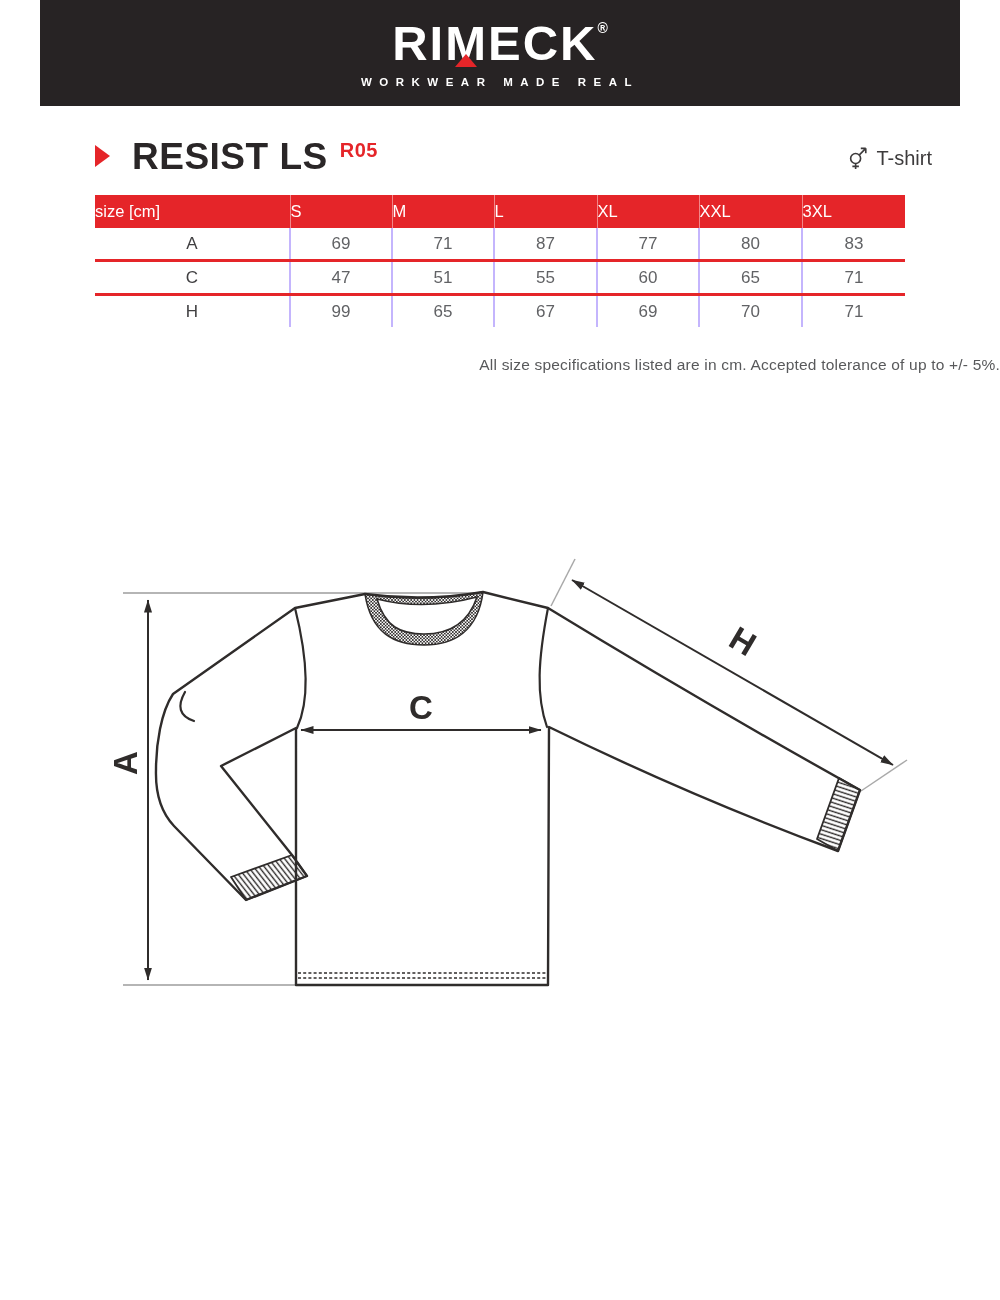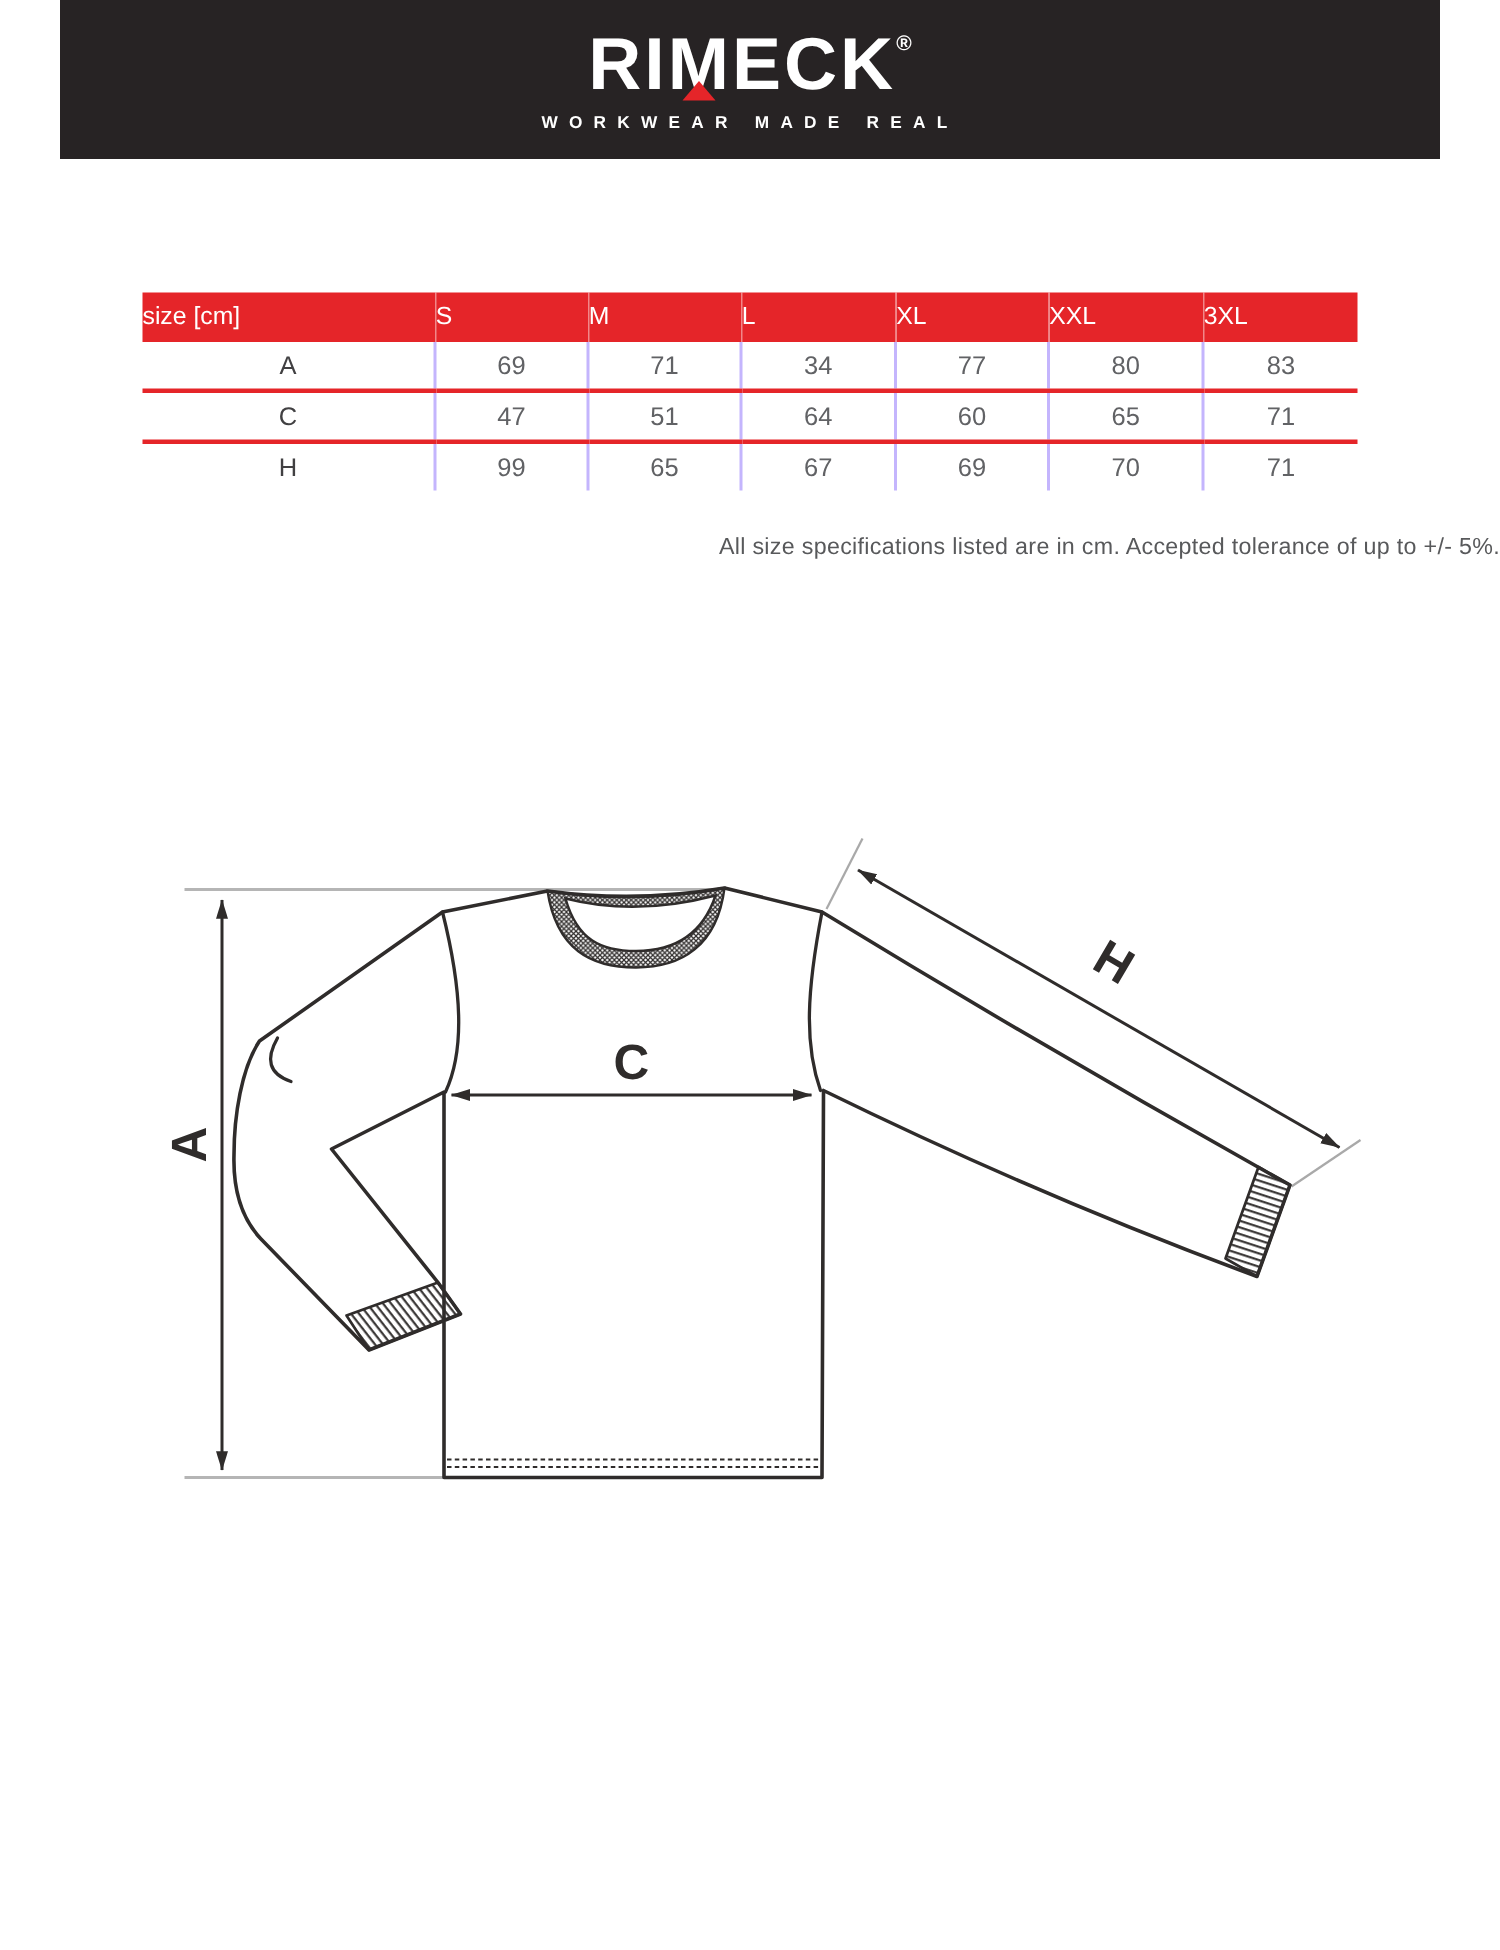--- a/index.html
+++ b/index.html
@@ -54,20 +54,35 @@
 <div class="page">
 
   <header class="topbar">
     <div class="logo-line">
       <span>RIMECK</span><sup class="logo-reg">®</sup>
       <span class="logo-tri"></span>
     </div>
     <div class="tagline">WORKWEAR MADE REAL</div>
   </header>
 
+  <div class="title-row">
+    <span class="bullet-tri"></span>
+    <h1 class="product-name">RESIST LS</h1>
+    <span class="product-code">R05</span>
+    <div class="category">
+      <svg width="23" height="24" viewBox="0 0 24 25">
+        <g fill="none" stroke="#3d3b3c" stroke-width="1.7">
+          <circle cx="9" cy="13" r="5.2"></circle>
+          <path d="M12.9,9.2 L19.6,2.4 M19.6,2.4 H14.4 M19.6,2.4 V7.6"></path>
+          <path d="M9,18.2 V24 M5.6,21.2 H12.4"></path>
+        </g>
+      </svg>
+      <span class="category-label">T-shirt</span>
+    </div>
+  </div>
 
   <table class="size-table">
     <colgroup>
       <col style="width:195px">
         <col style="width:102px">
         <col style="width:102px">
       <col style="width:103px">
         <col style="width:102px">
         <col style="width:103px">
         <col style="width:103px">
@@ -81,30 +96,30 @@
         <th>XL</th>
         <th>XXL</th>
         <th>3XL</th>
       </tr>
     </thead>
     <tbody>
       <tr>
         <td class="rowlabel">A</td>
         <td>69</td>
         <td>71</td>
-        <td>34</td>
+        <td>87</td>
         <td>77</td>
         <td>80</td>
         <td>83</td>
       </tr>
       <tr>
         <td class="rowlabel">C</td>
         <td>47</td>
         <td>51</td>
-        <td>64</td>
+        <td>55</td>
         <td>60</td>
         <td>65</td>
         <td>71</td>
       </tr>
       <tr>
         <td class="rowlabel">H</td>
         <td>99</td>
         <td>65</td>
         <td>67</td>
         <td>69</td>

